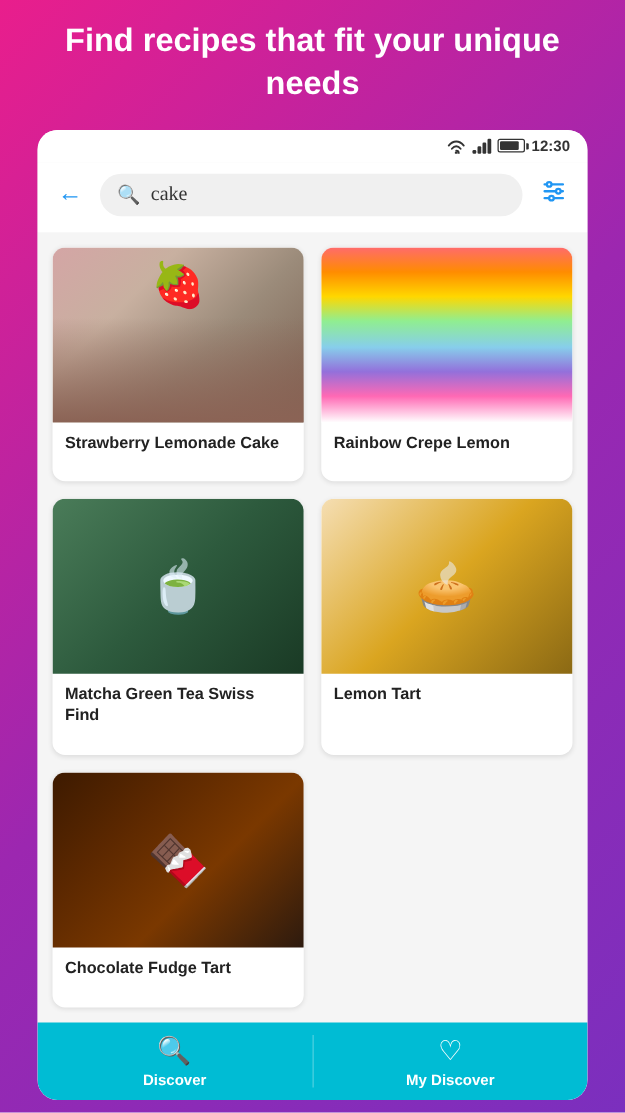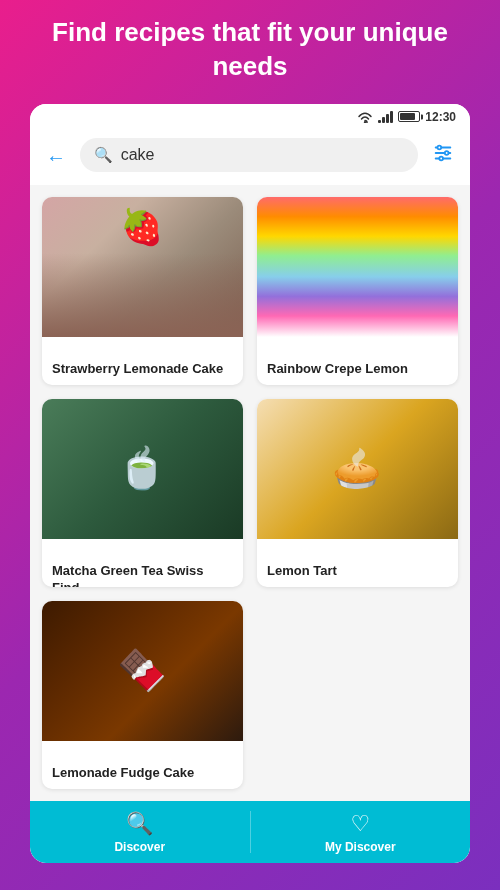--- a/index.html
+++ b/index.html
@@ -25,21 +25,21 @@
     }
 
     .phone-card {
       background: #f5f5f5;
       border-radius: 16px;
       width: 440px;
       flex: 1;
       display: flex;
       flex-direction: column;
       overflow: hidden;
-      margin-bottom: 27px;
+      margin-bottom: 10px;
     }
 
     .status-bar {
       background: white;
       display: flex;
       justify-content: flex-end;
       align-items: center;
       padding: 6px 14px;
       gap: 6px;
     }
@@ -125,20 +125,21 @@
     }
 
     .search-icon-inner {
       color: #888;
       font-size: 15px;
     }
 
     .search-text {
       font-size: 16px;
       color: #333;
+      font-family: Liberation Serif, serif;
     }
 
     .filter-btn {
       color: #2196f3;
       font-size: 20px;
       cursor: pointer;
       padding: 4px;
     }
 
     .recipes-grid {
@@ -253,21 +254,21 @@
       align-items: center;
       justify-content: center;
     }
 
     .recipe-img-6::after {
       content: '🍫';
       font-size: 40px;
     }
 
     .recipe-label {
-      padding: 24px 10px 10px;
+      padding: 8px 10px 10px;
       font-size: 13px;
       font-weight: 700;
       color: #222;
       line-height: 1.3;
     }
 
     .bottom-nav {
       background: #00bcd4;
       display: flex;
       border-radius: 0 0 16px 16px;
@@ -375,21 +376,21 @@
     </div>
 
 
     <div class="recipe-card">
       <div class="recipe-img-placeholder recipe-img-5"></div>
       <div class="recipe-label">Lemon Tart</div>
     </div>
 
     <div class="recipe-card">
       <div class="recipe-img-placeholder recipe-img-6"></div>
-      <div class="recipe-label">Lemonade Fudge Cake</div>
+      <div class="recipe-label">Chocolate Fudge Tart</div>
     </div>
 
   </div>
 
   <div class="bottom-nav">
     <div class="nav-item">
       <span class="nav-icon">🔍</span>
       <span class="nav-label">Discover</span>
     </div>
     <div class="nav-divider"></div>

